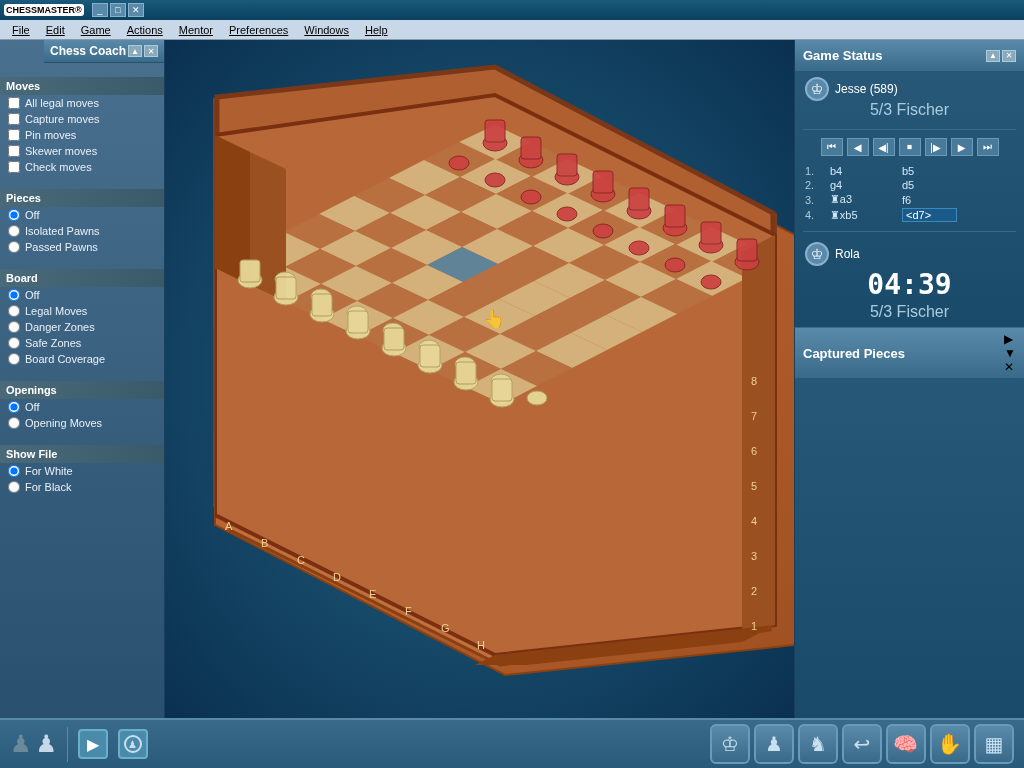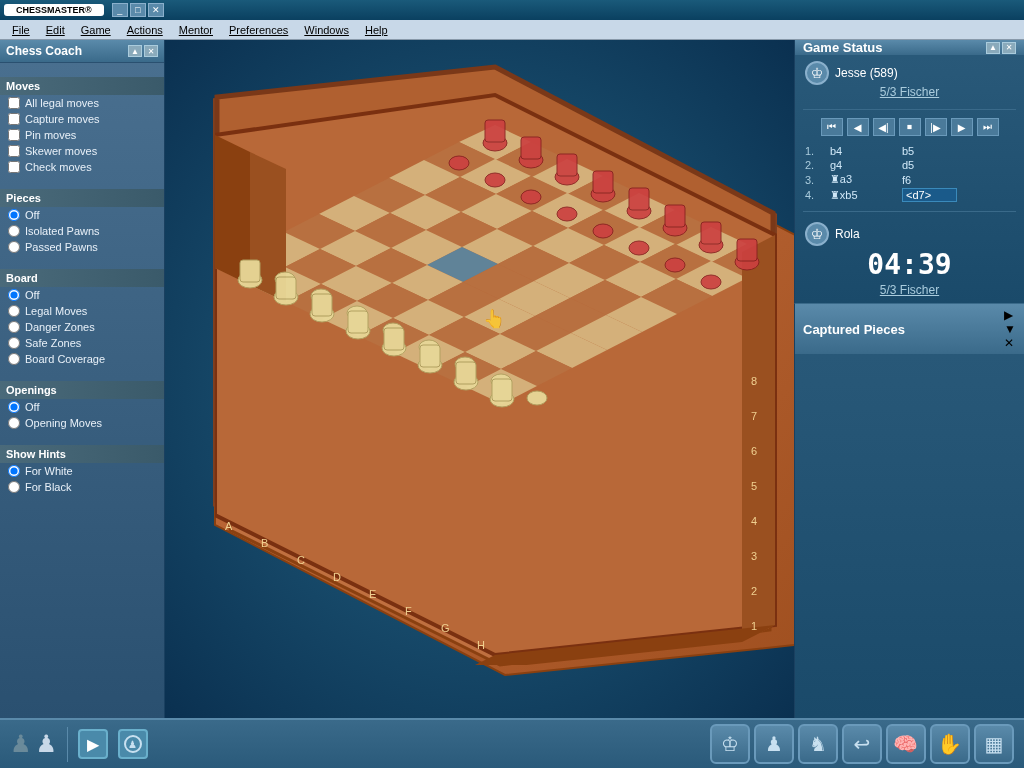--- a/index.html
+++ b/index.html
@@ -19,21 +19,21 @@
       height: 20px;
       background: linear-gradient(to bottom, #1a5a7a, #0a4060);
       display: flex;
       align-items: center;
       padding: 0 4px;
       position: relative;
     }
     #title-bar .logo {
       background: white;
       border-radius: 3px;
-      padding: 1px 12px;
+      padding: 1px 2px;
       font-size: 9px;
       font-weight: bold;
       color: #000;
       margin-right: 8px;
     }
     #title-bar .title-text {
       color: white;
       font-size: 11px;
       flex: 1;
     }
@@ -92,20 +92,21 @@
       overflow: hidden;
     }
 
     #chess-coach-header {
       background: linear-gradient(to bottom, #5a8aaa, #3a6a8a);
       padding: 4px 6px;
       display: flex;
       align-items: center;
       justify-content: space-between;
       border-bottom: 1px solid #2a5070;
+      margin-left: 44px;
     }
     #chess-coach-header .title {
       color: white;
       font-size: 12px;
       font-weight: bold;
     }
     #chess-coach-header .btns {
       display: flex;
       gap: 2px;
     }
@@ -174,21 +175,21 @@
     
     #game-status {
       background: linear-gradient(to bottom, #2a5a7a, #1a4a6a);
       margin: 0;
       border-left: 1px solid #1a4060;
       flex: 0 0 auto;
     }
 
     #game-status-header {
       background: linear-gradient(to bottom, #5a8aaa, #3a6a8a);
-      padding: 0 8px;
+      padding: 8px 8px;
       display: flex;
       align-items: center;
       justify-content: space-between;
       text-align: right;
     }
     #game-status-header .title {
       color: white;
       font-size: 13px;
       font-weight: bold;
     }
@@ -239,23 +240,22 @@
       color: white;
       font-size: 28px;
       font-weight: bold;
       font-family: monospace;
       text-align: center;
       margin: 2px 0;
     }
 
     .player-rating {
       color: #aaccdd;
-      font-size: 12px;
+      font-size: 16px;
       text-align: center;
-      text-decoration: underline;
     }
 
     .divider-line {
       height: 1px;
       background: #3a6a8a;
       margin: 4px 8px;
     }
 
     
     #game-controls {
@@ -514,21 +514,21 @@
     <div class="section-header">Openings</div>
     <div class="option-item">
       <input type="radio" name="openings" checked="" style="">
       <span>Off</span>
     </div>
     <div class="option-item">
       <input type="radio" name="openings" style="">
       <span>Opening Moves</span>
     </div>
 
-    <div class="section-header">Show Hints</div>
+    <div class="section-header">Show File</div>
     <div class="option-item">
       <input type="radio" name="hints" checked="" style="">
       <span>For White</span>
     </div>
     <div class="option-item">
       <input type="radio" name="hints" style="">
       <span>For Black</span>
     </div>
   </div>
 

